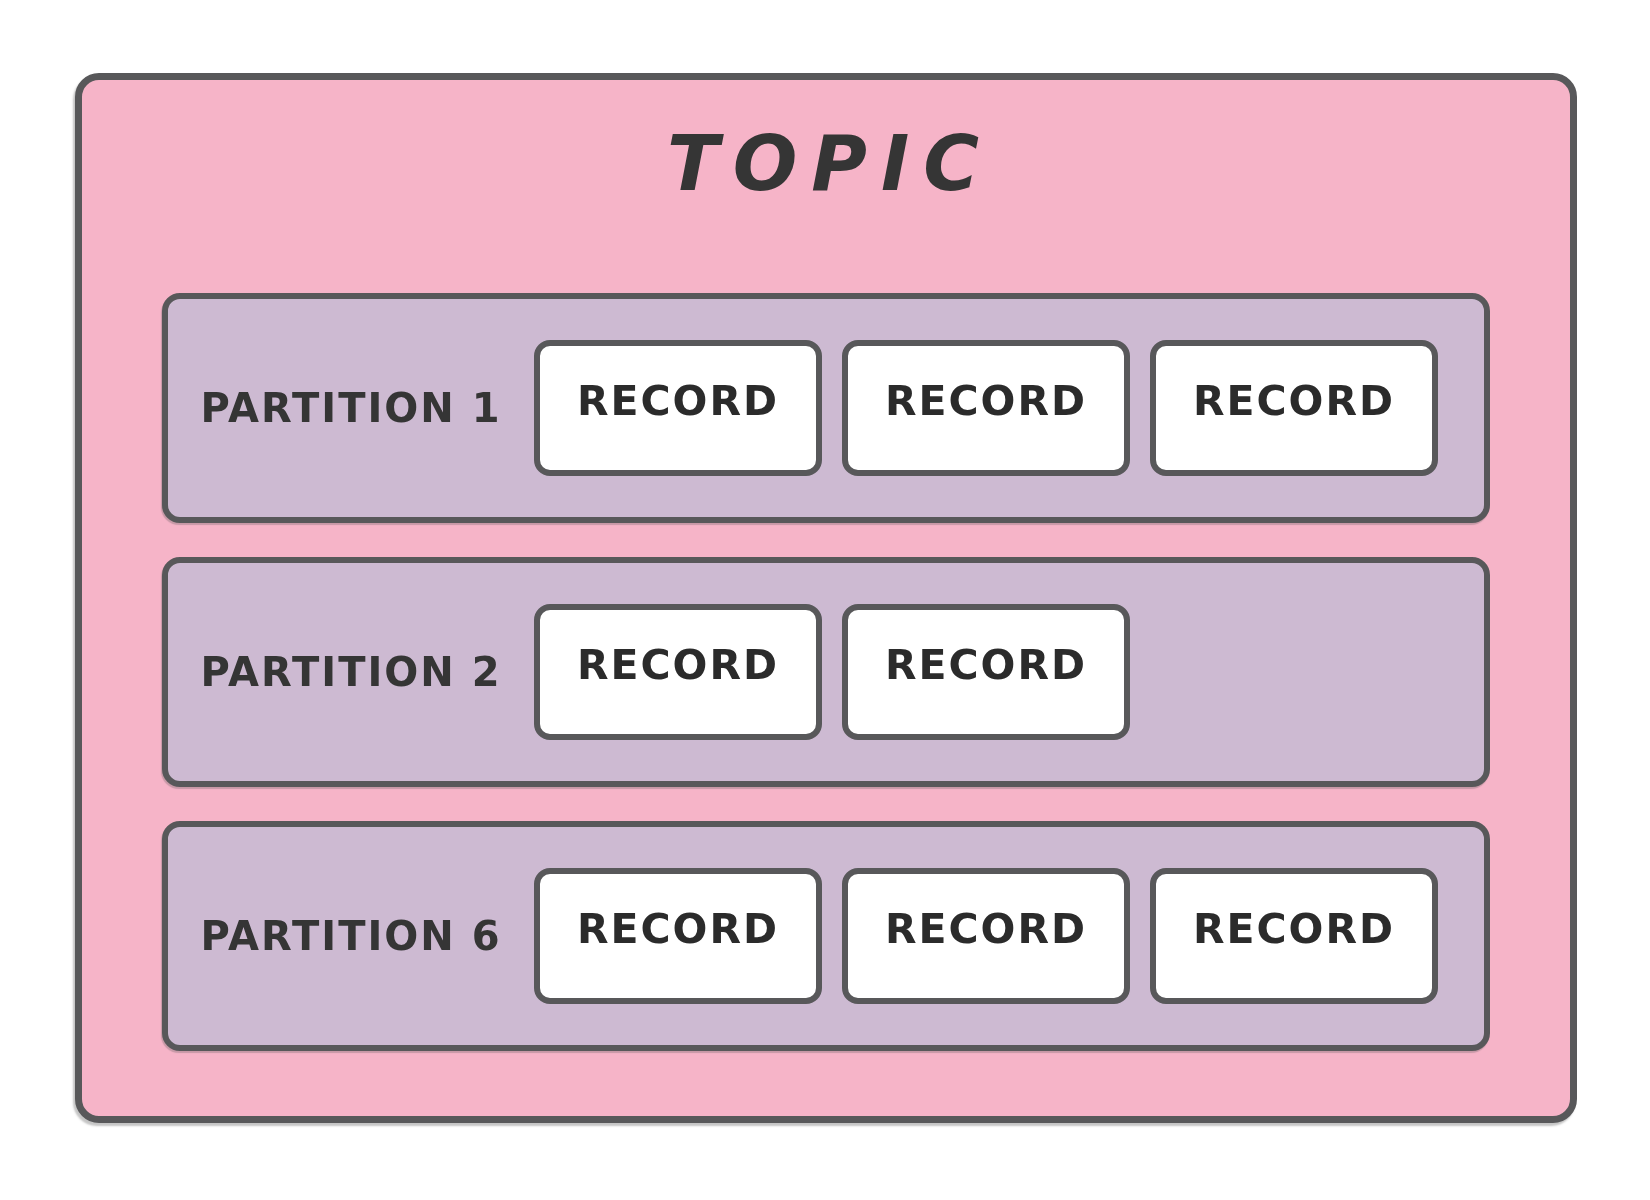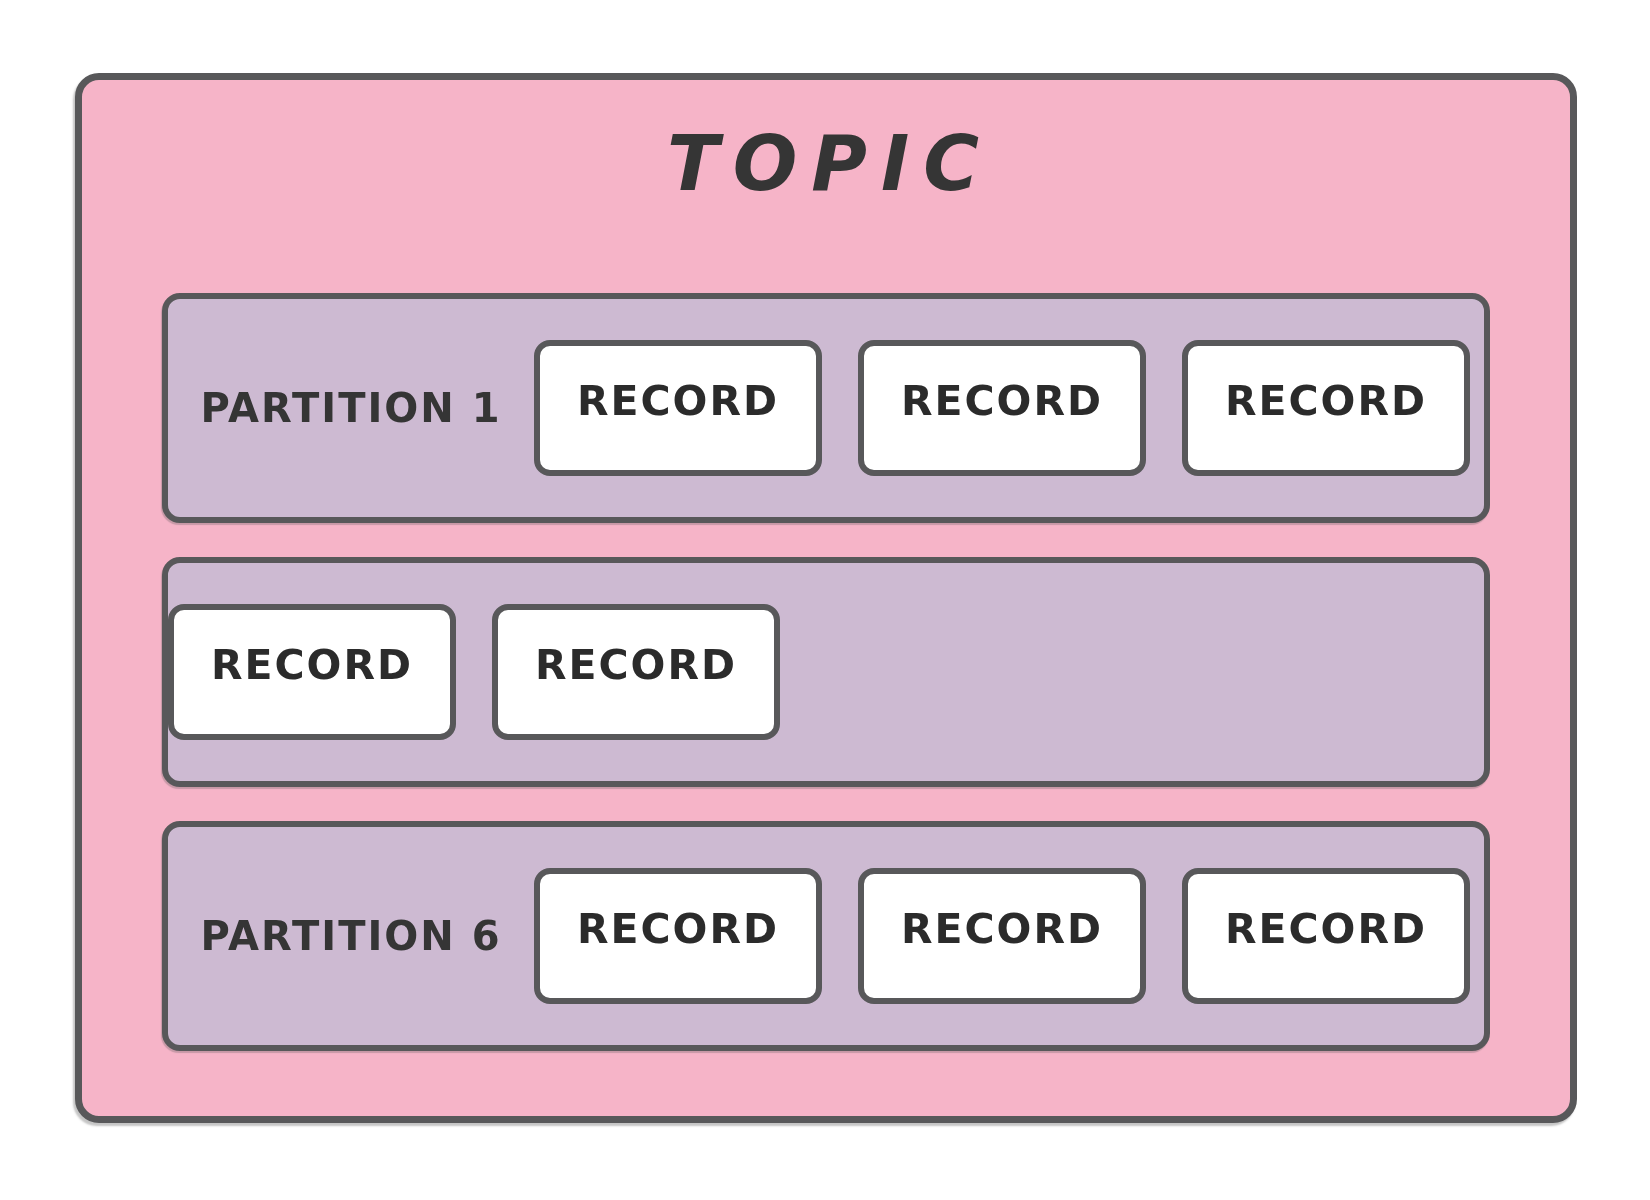--- a/index.html
+++ b/index.html
@@ -58,21 +58,21 @@
     flex: 0 0 366px;
     text-align: center;
     font-weight: bold;
     font-size: 40px;
     letter-spacing: 2px;
     color: var(--text, #353535);
     white-space: nowrap;
   }
   .records {
     display: flex;
-    gap: 36px;
+    gap: 20px;
     align-items: center;
   }
   .record {
     box-sizing: border-box;
     width: 288px;
     height: 136px;
     background: var(--record_bg, #ffffff);
     border: 6px solid var(--border, #58585a);
     border-radius: 16px;
     display: flex;
@@ -97,20 +97,21 @@
     <div class="partition">
       <div class="partition-label">PARTITION 1</div>
       <div class="records">
         <div class="record">RECORD</div>
         <div class="record">RECORD</div>
         <div class="record">RECORD</div>
       </div>
     </div>
 
     <div class="partition">
+      <div class="partition-label">PARTITION 2</div>
       <div class="records">
         <div class="record">RECORD</div>
         <div class="record">RECORD</div>
       </div>
     </div>
 
     <div class="partition">
       <div class="partition-label">PARTITION 6</div>
       <div class="records">
         <div class="record">RECORD</div>

